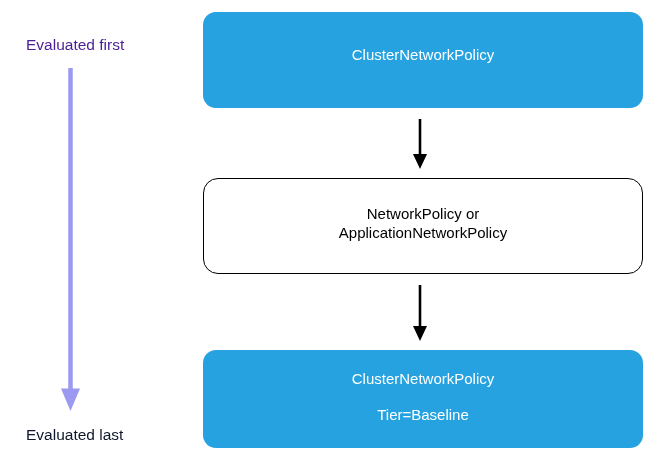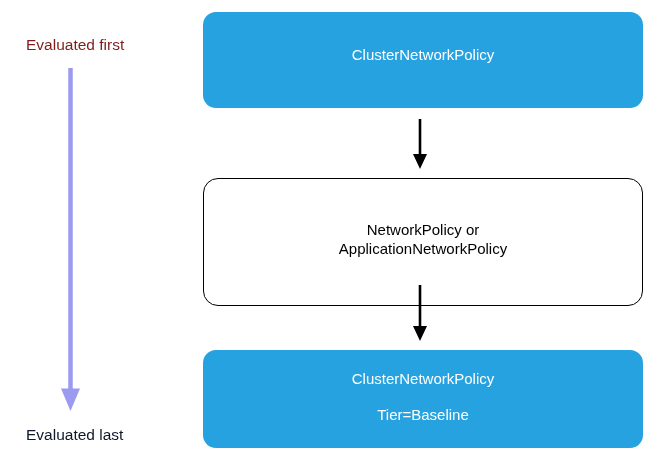--- a/index.html
+++ b/index.html
@@ -26,21 +26,21 @@
     line-height: 19px;
   }
   .node-blue {
     background: #25A2DF;
     color: #ffffff;
     border-radius: 13px;
     gap: 17px;
   }
   .node-admin    { top: 12px;  height: 96px;  padding-bottom: 11px; }
   .node-outline  {
-    top: 178px; height: 128px;
+    top: 178px; height: 96px;
     background: #ffffff;
     color: #000000;
     border: 1.2px solid #000000;
     border-radius: 15px;
     gap: 0;
     padding-bottom: 7px;
   }
   .node-baseline { top: 350px; height: 98px;  padding-bottom: 6px; }
 
   
@@ -57,21 +57,21 @@
   
   .eval-arrow   { position: absolute; left: 60px;  top: 68px; }
   .flow-arrow-1 { position: absolute; left: 411px; top: 119px; }
   .flow-arrow-2 { position: absolute; left: 411px; top: 284px; }
 </style>
 </head>
 <body>
 
 <div class="canvas">
 
-  <div class="eval-label eval-first" style="color: #7f1d1d;">Evaluated first</div>
+  <div class="eval-label eval-first" style="color: #4c1d95;">Evaluated first</div>
 
   <svg class="eval-arrow" width="21" height="344" viewBox="0 0 21 344" aria-hidden="true">
     <line x1="10.5" y1="0" x2="10.5" y2="323" stroke-width="4.5" stroke="#9B9AF0"></line>
     <path d="M10.5,343 L1,320.5 L20,320.5 Z" fill="#9B9AF0"></path>
   </svg>
 
   <div class="eval-label eval-last" style="color: #0f172a;">Evaluated last</div>
 
   <div class="node node-blue node-admin" style="background-color: rgb(37, 162, 223); color: rgb(255, 255, 255);">
     <div class="node-line">ClusterNetworkPolicy</div>

